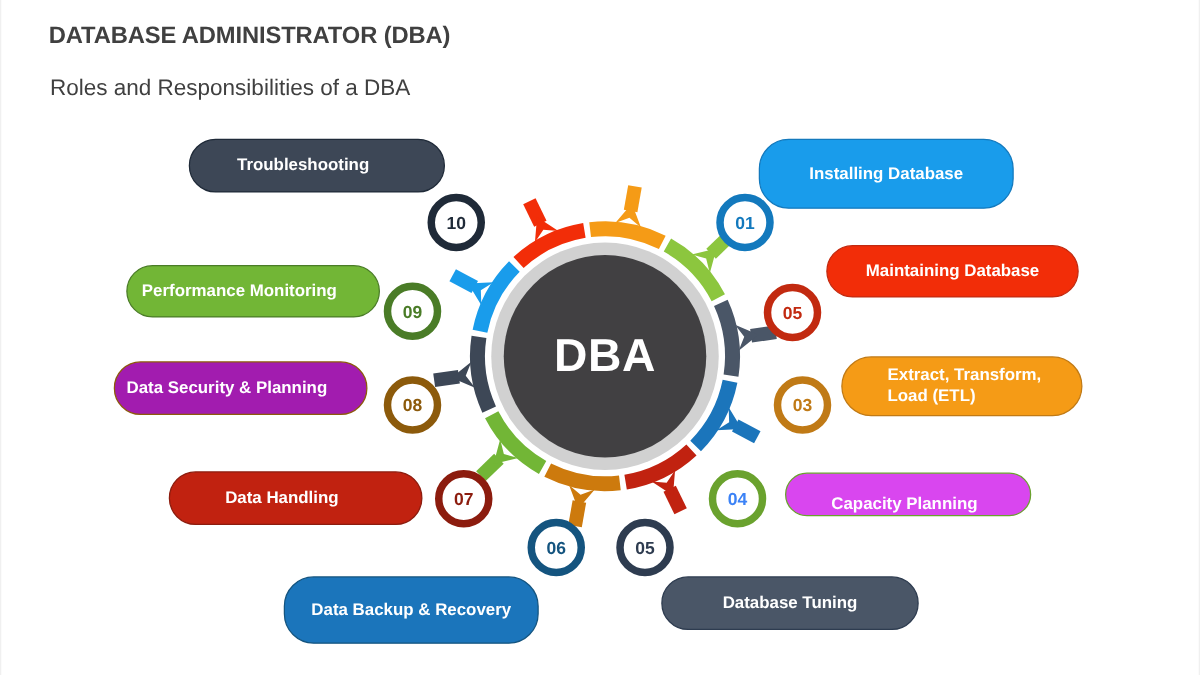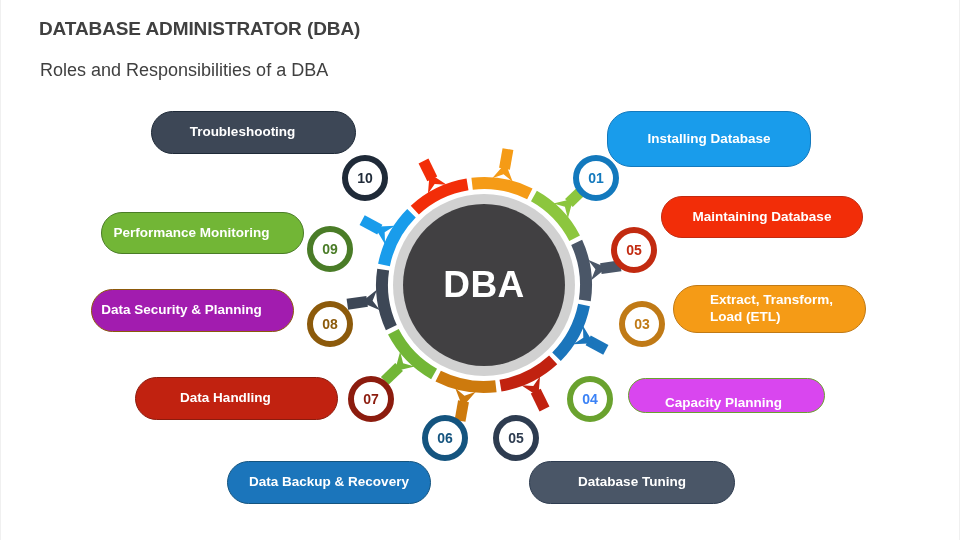--- a/index.html
+++ b/index.html
@@ -172,21 +172,21 @@
   </div>
 
   <div class="pill align-left" style="left: 627px; top: 378px; width: 197px; height: 35px; background: #d946ef; border: 1.5px solid rgb(106, 162, 46); align-items: flex-end;">
     <span class="ptxt">Capacity Planning</span>
   </div>
 
   <div class="pill align-center" style="left: 528px; top: 461px; width: 206px; height: 43px; background: rgb(74, 86, 103); border: 1.5px solid rgb(46, 60, 80);">
     <span class="ptxt">Database Tuning</span>
   </div>
 
-  <div class="pill align-center" style="left: 226px; top: 461px; width: 204px; height: 43px; background: rgb(27, 117, 187); border: 1.5px solid rgb(20, 84, 127);">
+  <div class="pill align-center" style="left: 226px; top: 461px; width: 204px; height: 54px; background: rgb(27, 117, 187); border: 1.5px solid rgb(20, 84, 127);">
     <span class="ptxt">Data Backup &amp; Recovery</span>
   </div>
 
   <div class="pill align-right" style="left: 134px; top: 377px; width: 203px; height: 43px; background: rgb(193, 34, 16); border: 1.5px solid rgb(140, 28, 14);">
     <span class="ptxt">Data Handling</span>
   </div>
 
   <div class="pill align-right" style="left: 90px; top: 289px; width: 203px; height: 43px; background: #a21caf; border: 1.5px solid rgb(140, 90, 11);">
     <span class="ptxt">Data Security &amp; Planning</span>
   </div>

